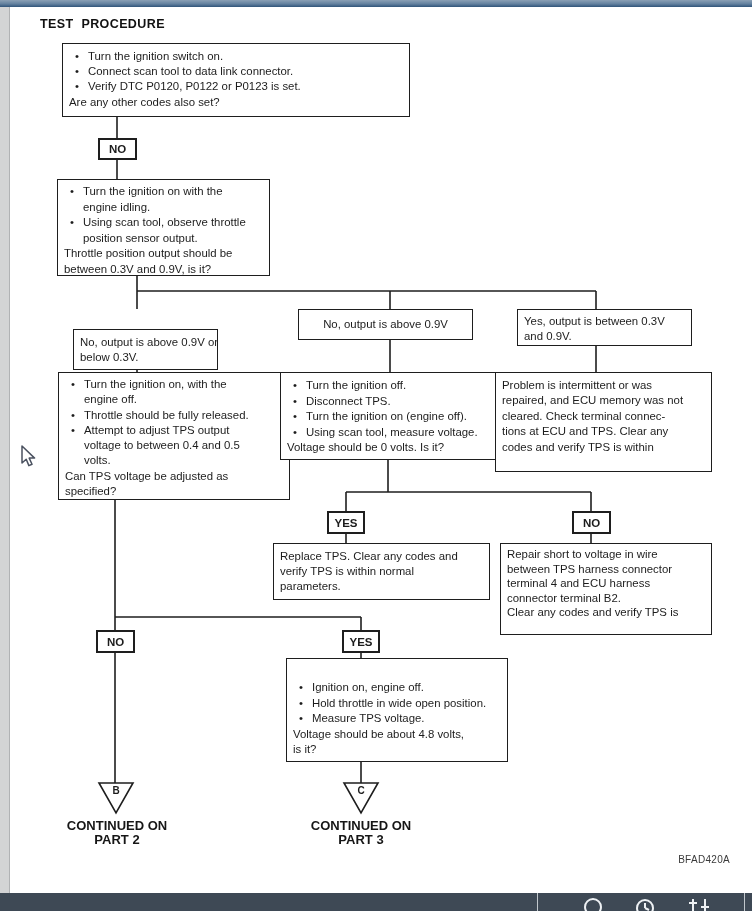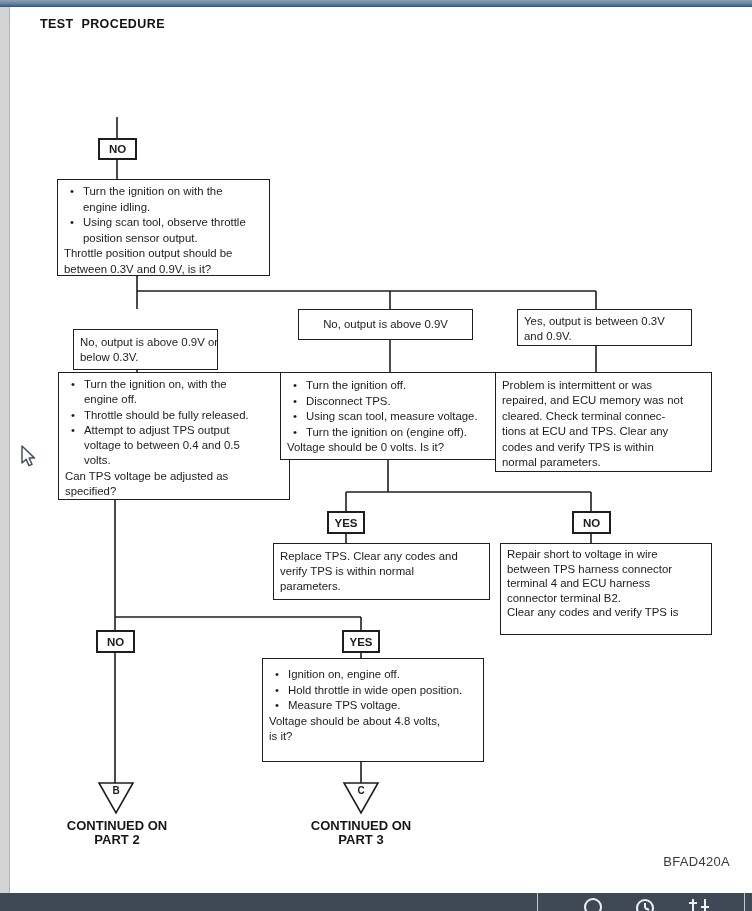--- a/index.html
+++ b/index.html
@@ -23,21 +23,21 @@
   .ln.p{padding-left:6px;}
   .ln.b{padding-left:25px;position:relative;}
   .ln.b::before{content:"\2022";position:absolute;left:12px;top:0;}
   .ln.c{padding-left:25px;}
   .center-text .ln.p{padding-left:0;text-align:center;}
   #page-title{position:absolute;left:40px;top:17px;font-weight:bold;font-size:12.5px;
     letter-spacing:.4px;word-spacing:4px;color:#111;}
   .tri-letter{position:absolute;font-size:10px;font-weight:bold;width:16px;text-align:center;color:#1c1c1c;}
   .caption{position:absolute;width:130px;text-align:center;font-weight:bold;font-size:13px;line-height:14px;color:#161616;}
   #diag-code{position:absolute;left:640px;top:854px;width:90px;text-align:right;
-    font-size:13px;color:#3a3a3a;letter-spacing:.3px;}
+    font-size:10px;color:#3a3a3a;letter-spacing:.3px;}
   svg{display:block;}
   #connector-layer{position:absolute;left:0;top:0;}
   #cursor{position:absolute;left:20px;top:445px;}
 </style>
 </head>
 <body>
 
 <div id="canvas">
 
   <div id="topbar"></div>
@@ -67,20 +67,26 @@
       <line x1="115" y1="617" x2="361" y2="617"></line>
       <line x1="361" y1="617" x2="361" y2="631"></line>
       <line x1="115" y1="652" x2="115" y2="783"></line>
       <line x1="361" y1="652" x2="361" y2="659"></line>
       <line x1="361" y1="761" x2="361" y2="783"></line>
       <polygon fill="#ffffff" points="99,783 133,783 116,813"></polygon>
       <polygon fill="#ffffff" points="344,783 378,783 361,813"></polygon>
     </g>
   </svg>
 
+  <div class="node" style="left:62px;top:43px;width:348px;height:74px;">
+      <div class="ln b">Turn the ignition switch on.</div>
+      <div class="ln b">Connect scan tool to data link connector.</div>
+      <div class="ln b">Verify DTC P0120, P0122 or P0123 is set.</div>
+      <div class="ln p">Are any other codes also set?</div>
+    </div>
 
   <div class="badge" style="left:98px;top:138px;width:39px;height:22px;">NO</div>
 
   <div class="node" style="left:57px;top:179px;width:213px;height:97px;line-height:15.5px;padding-top:4px;">
       <div class="ln b">Turn the ignition on with the</div>
       <div class="ln c">engine idling.</div>
       <div class="ln b">Using scan tool, observe throttle</div>
       <div class="ln c">position sensor output.</div>
       <div class="ln p">Throttle position output should be</div>
       <div class="ln p">between 0.3V and 0.9V, is it?</div>
@@ -107,32 +113,31 @@
       <div class="ln b">Attempt to adjust TPS output</div>
       <div class="ln c">voltage to between 0.4 and 0.5</div>
       <div class="ln c">volts.</div>
       <div class="ln p">Can TPS voltage be adjusted as</div>
       <div class="ln p">specified?</div>
     </div>
 
   <div class="node" style="left:280px;top:372px;width:256px;height:88px;line-height:15.6px;">
       <div class="ln b">Turn the ignition off.</div>
       <div class="ln b">Disconnect TPS.</div>
+      <div class="ln b">Turn the ignition on (engine off).</div>
       <div class="ln b">Using scan tool, measure voltage.</div>
-      <div class="ln b">Turn the ignition on (engine off).</div>
       <div class="ln p">Voltage should be 0 volts. Is it?</div>
     </div>
 
   <div class="node" style="left:495px;top:372px;width:217px;height:100px;line-height:15.4px;">
       <div class="ln p">Problem is intermittent or was</div>
       <div class="ln p">repaired, and ECU memory was not</div>
       <div class="ln p">cleared. Check terminal connec-</div>
       <div class="ln p">tions at ECU and TPS. Clear any</div>
       <div class="ln p">codes and verify TPS is within</div>
-      <div class="ln p">normal parameters.</div>
     </div>
 
   <div class="badge" style="left:327px;top:511px;width:38px;height:23px;">YES</div>
 
   <div class="badge" style="left:572px;top:511px;width:39px;height:23px;">NO</div>
 
   <div class="node" style="left:273px;top:543px;width:217px;height:57px;line-height:15px;">
       <div class="ln p">Replace TPS. Clear any codes and</div>
       <div class="ln p">verify TPS is within normal</div>
       <div class="ln p">parameters.</div>
@@ -143,21 +148,21 @@
       <div class="ln p">between TPS harness connector</div>
       <div class="ln p">terminal 4 and ECU harness</div>
       <div class="ln p">connector terminal B2.</div>
       <div class="ln p">Clear any codes and verify TPS is</div>
     </div>
 
   <div class="badge" style="left:96px;top:630px;width:39px;height:23px;">NO</div>
 
   <div class="badge" style="left:342px;top:630px;width:38px;height:23px;">YES</div>
 
-  <div class="node" style="left:262px;top:658px;width:222px;height:104px;line-height:15.5px;padding-top:8px;">
+  <div class="node" style="left:286px;top:658px;width:222px;height:104px;line-height:15.5px;padding-top:21px;">
       <div class="ln b">Ignition on, engine off.</div>
       <div class="ln b">Hold throttle in wide open position.</div>
       <div class="ln b">Measure TPS voltage.</div>
       <div class="ln p">Voltage should be about 4.8 volts,</div>
       <div class="ln p">is it?</div>
     </div>
 
   <span class="tri-letter" style="left:108px;top:785px;">B</span>
   <span class="tri-letter" style="left:353px;top:785px;">C</span>
 

